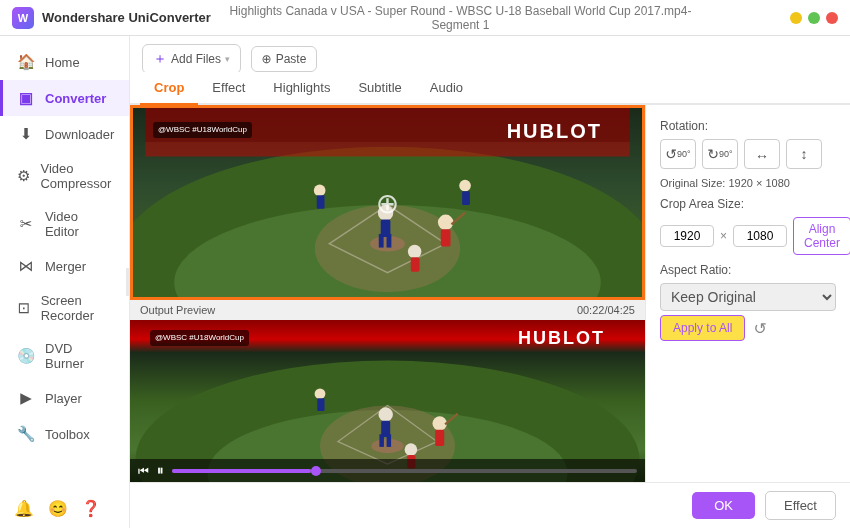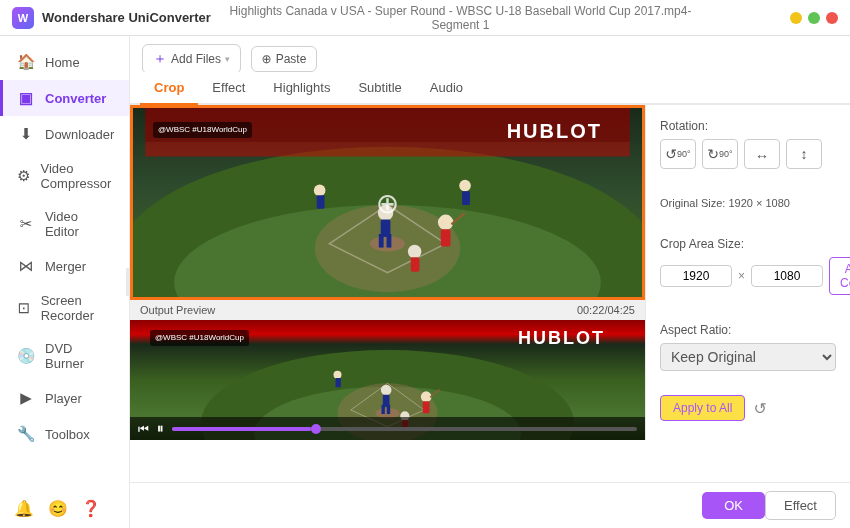--- a/index.html
+++ b/index.html
@@ -289,41 +289,41 @@
     }
 
     
     .edit-right-panel {
       width: 205px;
       background: #fff;
       border-left: 1px solid #e8e8e8;
       padding: 14px;
       display: flex;
       flex-direction: column;
-      gap: 24px;
+      gap: 4px;
       overflow-y: auto;
     }
     .panel-section-title { font-size: 12px; color: #555; margin-bottom: 6px; }
     .rotation-btns { display: flex; gap: 6px; }
     .rotation-btn {
       width: 36px; height: 30px;
       border: 1px solid #ccc;
       background: #fff;
       border-radius: 4px;
       cursor: pointer;
       display: flex; align-items: center; justify-content: center;
       font-size: 14px;
       color: #555;
     }
     .size-info { font-size: 11px; color: #555; margin: 4px 0; }
     .crop-area-row {
       display: flex; align-items: center; gap: 6px; margin: 4px 0;
     }
     .crop-input {
-      width: 72px;
+      width: 54px;
       border: 1px solid #ccc;
       border-radius: 4px;
       padding: 3px 5px;
       font-size: 12px;
       text-align: center;
     }
     .crop-x-label { font-size: 12px; color: #888; }
     .align-center-btn {
       background: #fff;
       border: 1px solid #a855f7;
@@ -353,22 +353,22 @@
     .apply-row { display: flex; gap: 8px; align-items: center; }
     .refresh-icon { color: #888; font-size: 16px; cursor: pointer; }
 
     
     .edit-dialog-bottom {
       border-top: 1px solid #e8e8e8;
       padding: 8px 14px;
       display: flex;
       justify-content: flex-end;
       align-items: center;
-      background: #fff;
-      margin-top: 42px;
+      gap: 10px;
+      background: #fff;
     }
     .ok-btn {
       background: #a855f7;
       color: white;
       border: none;
       border-radius: 5px;
       padding: 6px 22px;
       cursor: pointer;
       font-size: 13px;
     }

